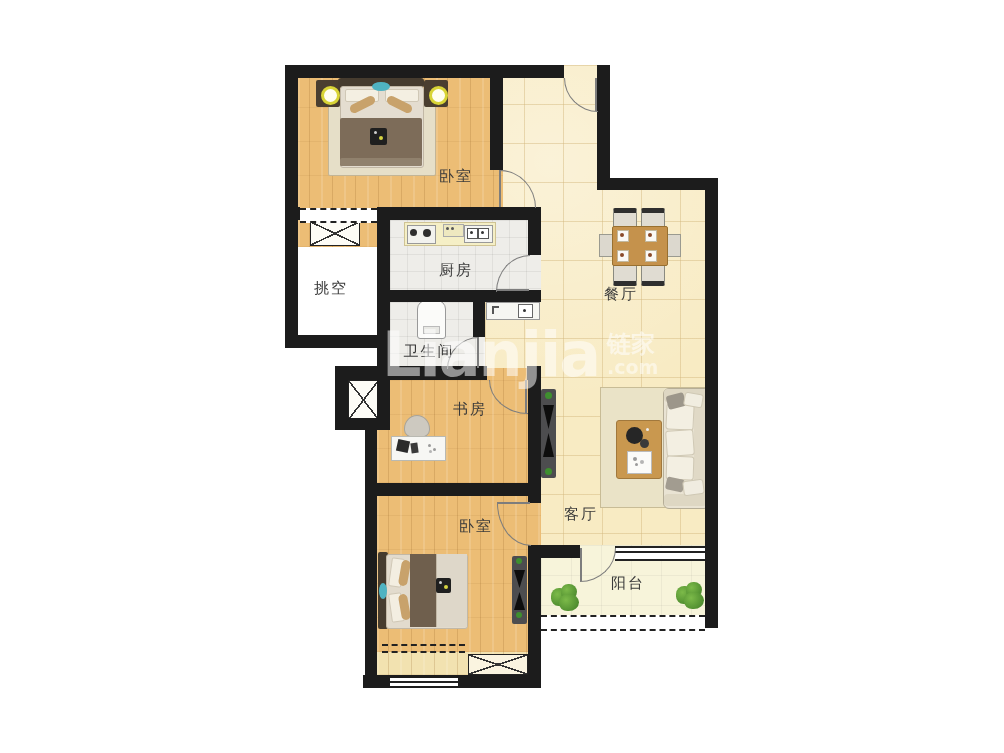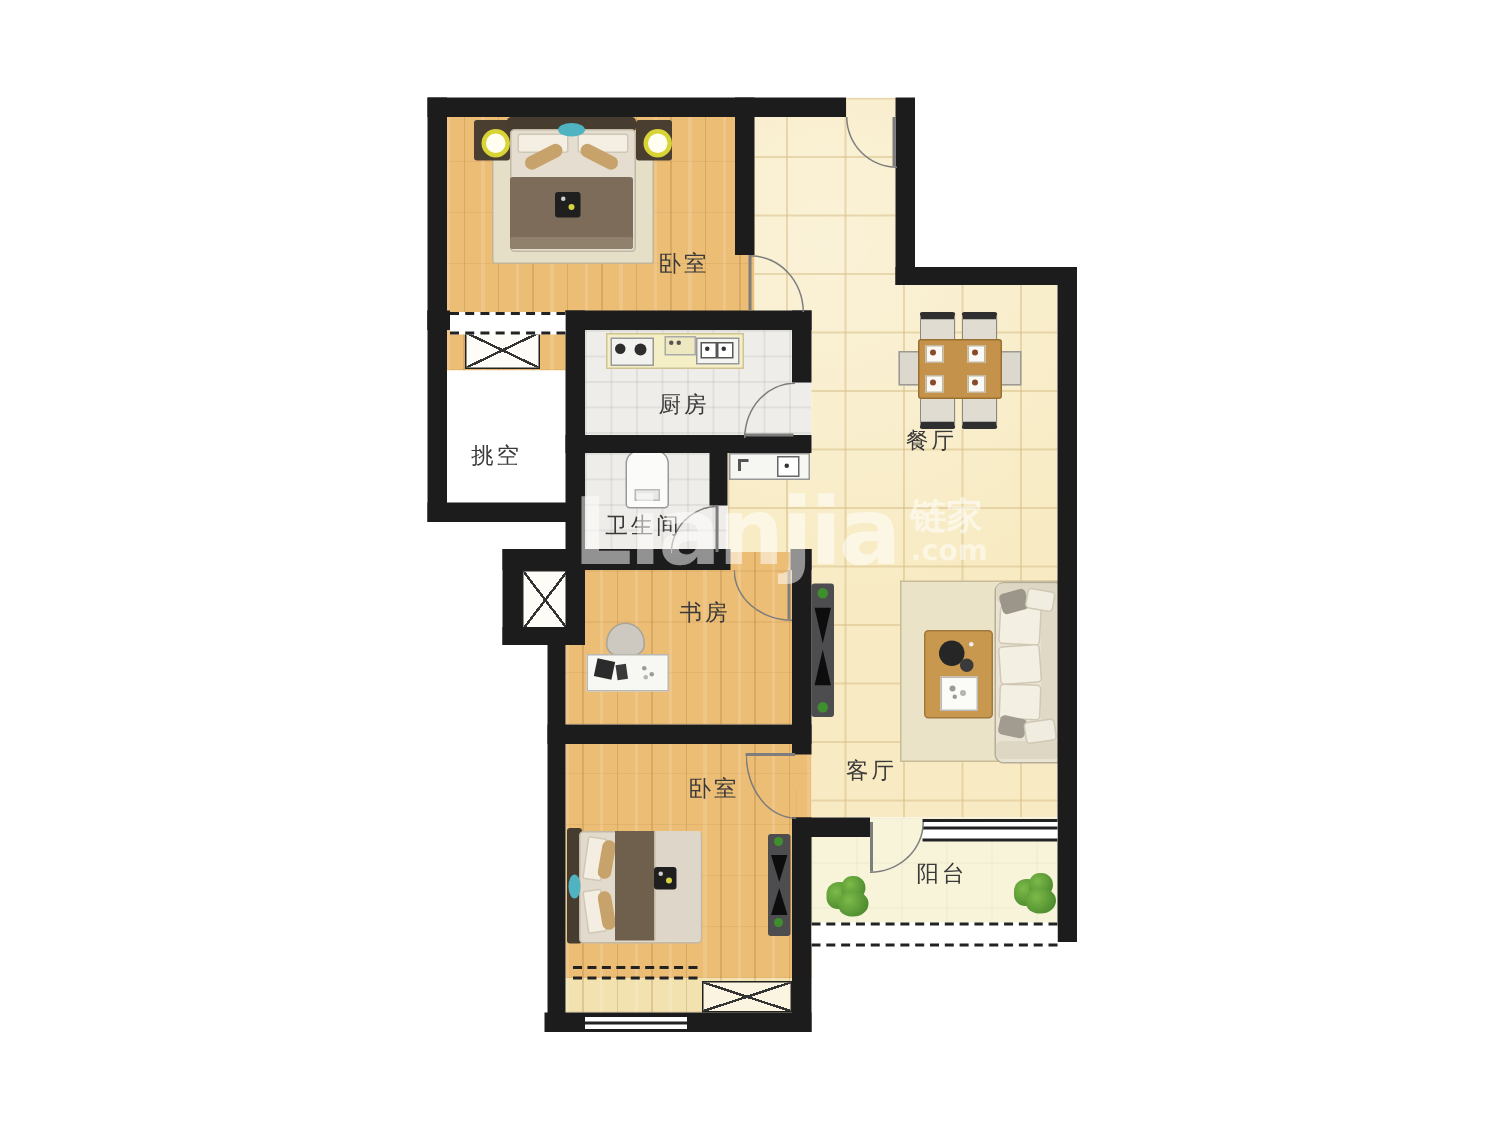--- a/index.html
+++ b/index.html
@@ -243,21 +243,21 @@
   <div class="winband" style="left:390px;top:678px;width:68px;height:8px;">
     <div style="position:absolute;left:0;top:3px;width:100%;height:1.5px;background:#222;"></div>
   </div>
   <div class="dash" style="left:382px;top:644px;width:83px;height:0;"></div>
   <div class="dash" style="left:382px;top:651px;width:83px;height:0;"></div>
   <div class="winband" style="left:541px;top:615px;width:164px;height:12px;border-top:2px dashed #222;border-bottom:2px dashed #222;"></div>
 
   <div class="label" style="left:456px;top:176px;">卧室</div>
   <div class="label" style="left:456px;top:270px;">厨房</div>
   <div class="label" style="left:621px;top:294px;">餐厅</div>
-  <div class="label" style="left:331px;top:304px;font-family:Liberation Mono, monospace;">挑空</div>
+  <div class="label" style="left:331px;top:288px;font-family:Liberation Mono, monospace;">挑空</div>
   <div class="label" style="left:429px;top:351px;">卫生间</div>
   <div class="label" style="left:470px;top:409px;">书房</div>
   <div class="label" style="left:581px;top:514px;">客厅</div>
   <div class="label" style="left:476px;top:526px;">卧室</div>
   <div class="label" style="left:628px;top:583px;">阳台</div>
 
   <div class="watermark">
     <span class="wm-big">Lianjia</span>
     <span class="wm-col">
       <span class="wm-cjk">链家</span>

